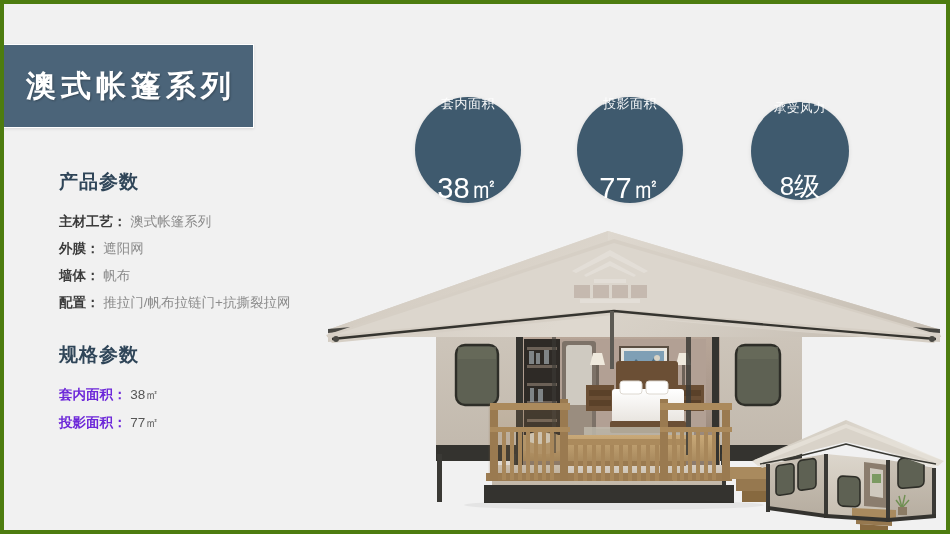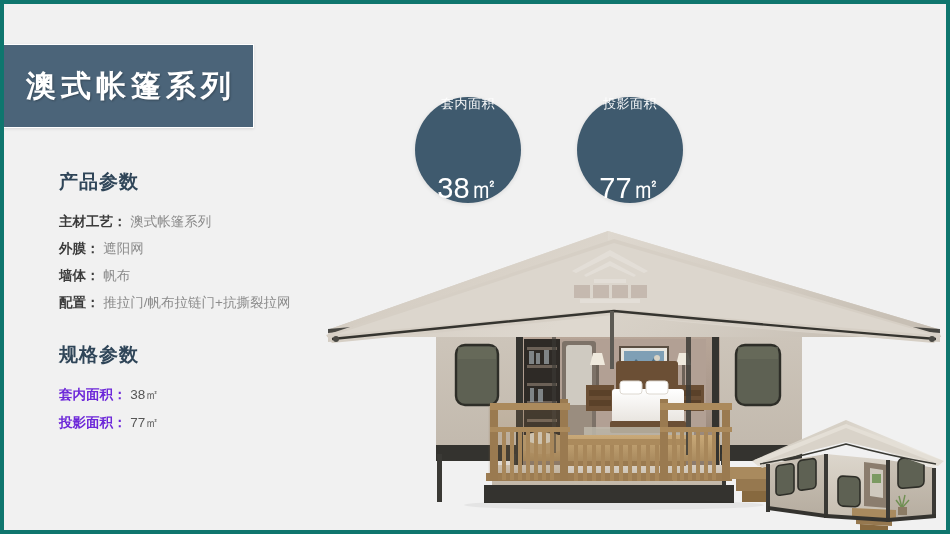--- a/index.html
+++ b/index.html
@@ -10,21 +10,21 @@
     overflow: hidden;
     background: #ffffff;
     font-family: "Liberation Sans", "DejaVu Sans", sans-serif;
   }
 
   #page {
     position: relative;
     width: 950px;
     height: 534px;
     background: #f1f1f1;
-    border: 4px solid #0f766e;
+    border: 4px solid #4d7c0f;
     overflow: hidden;
   }
 
   
   #title-banner {
     position: absolute;
     left: -6px;
     top: 40px;
     width: 256px;
     height: 84px;
@@ -192,20 +192,24 @@
   <div class="stat-circle" id="stat-0">
     <span class="stat-label">套内面积</span>
     <span class="stat-value"><span>38</span><span>㎡</span></span>
   </div>
 
   <div class="stat-circle" id="stat-1">
     <span class="stat-label">投影面积</span>
     <span class="stat-value"><span>77</span><span>㎡</span></span>
   </div>
 
+  <div class="stat-circle" id="stat-2">
+    <span class="stat-label">承受风力</span>
+    <span class="stat-value"><span>8级</span><span></span></span>
+  </div>
 
   <div id="tent-main">
     <svg viewBox="0 0 620 312" xmlns="http://www.w3.org/2000/svg">
       <defs>
         <linearGradient id="roofL" x1="0" y1="0" x2="1" y2="0.5">
           <stop offset="0%" stop-color="#cdc5ba"></stop>
           <stop offset="60%" stop-color="#d8d1c7"></stop>
           <stop offset="100%" stop-color="#ded8cf"></stop>
         </linearGradient>
         <linearGradient id="roofR" x1="0" y1="0" x2="1" y2="0.5">

